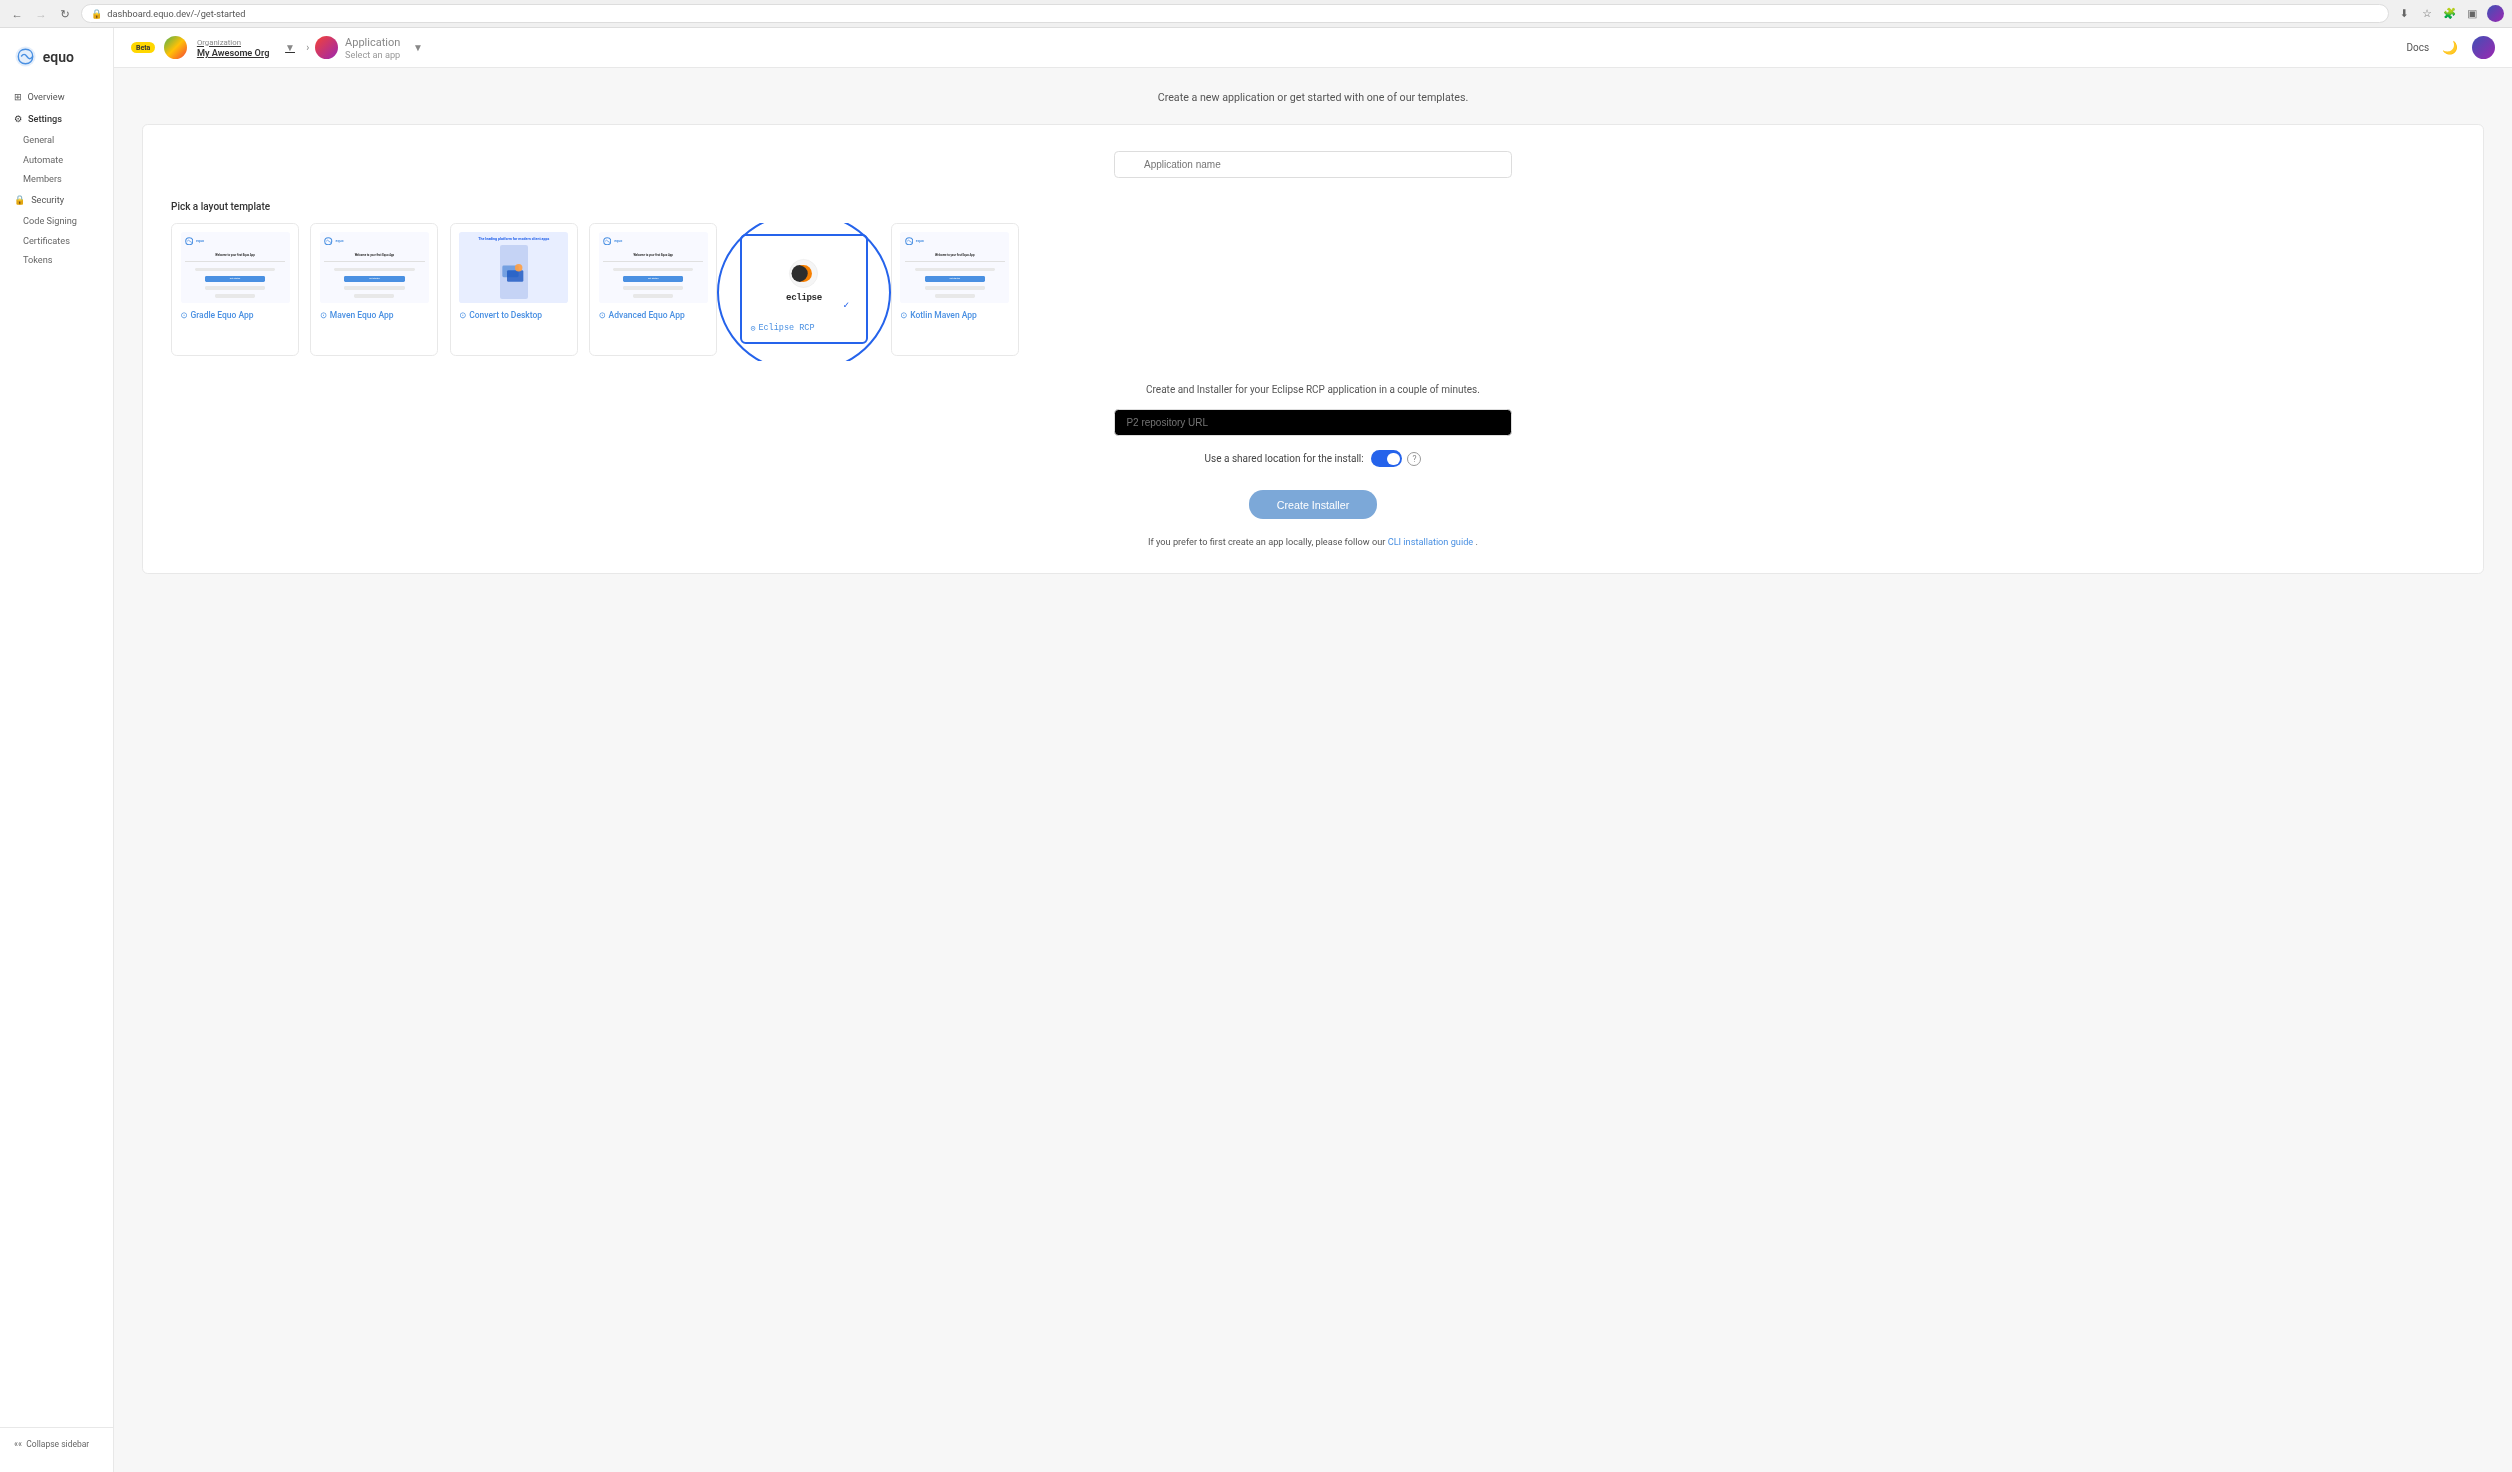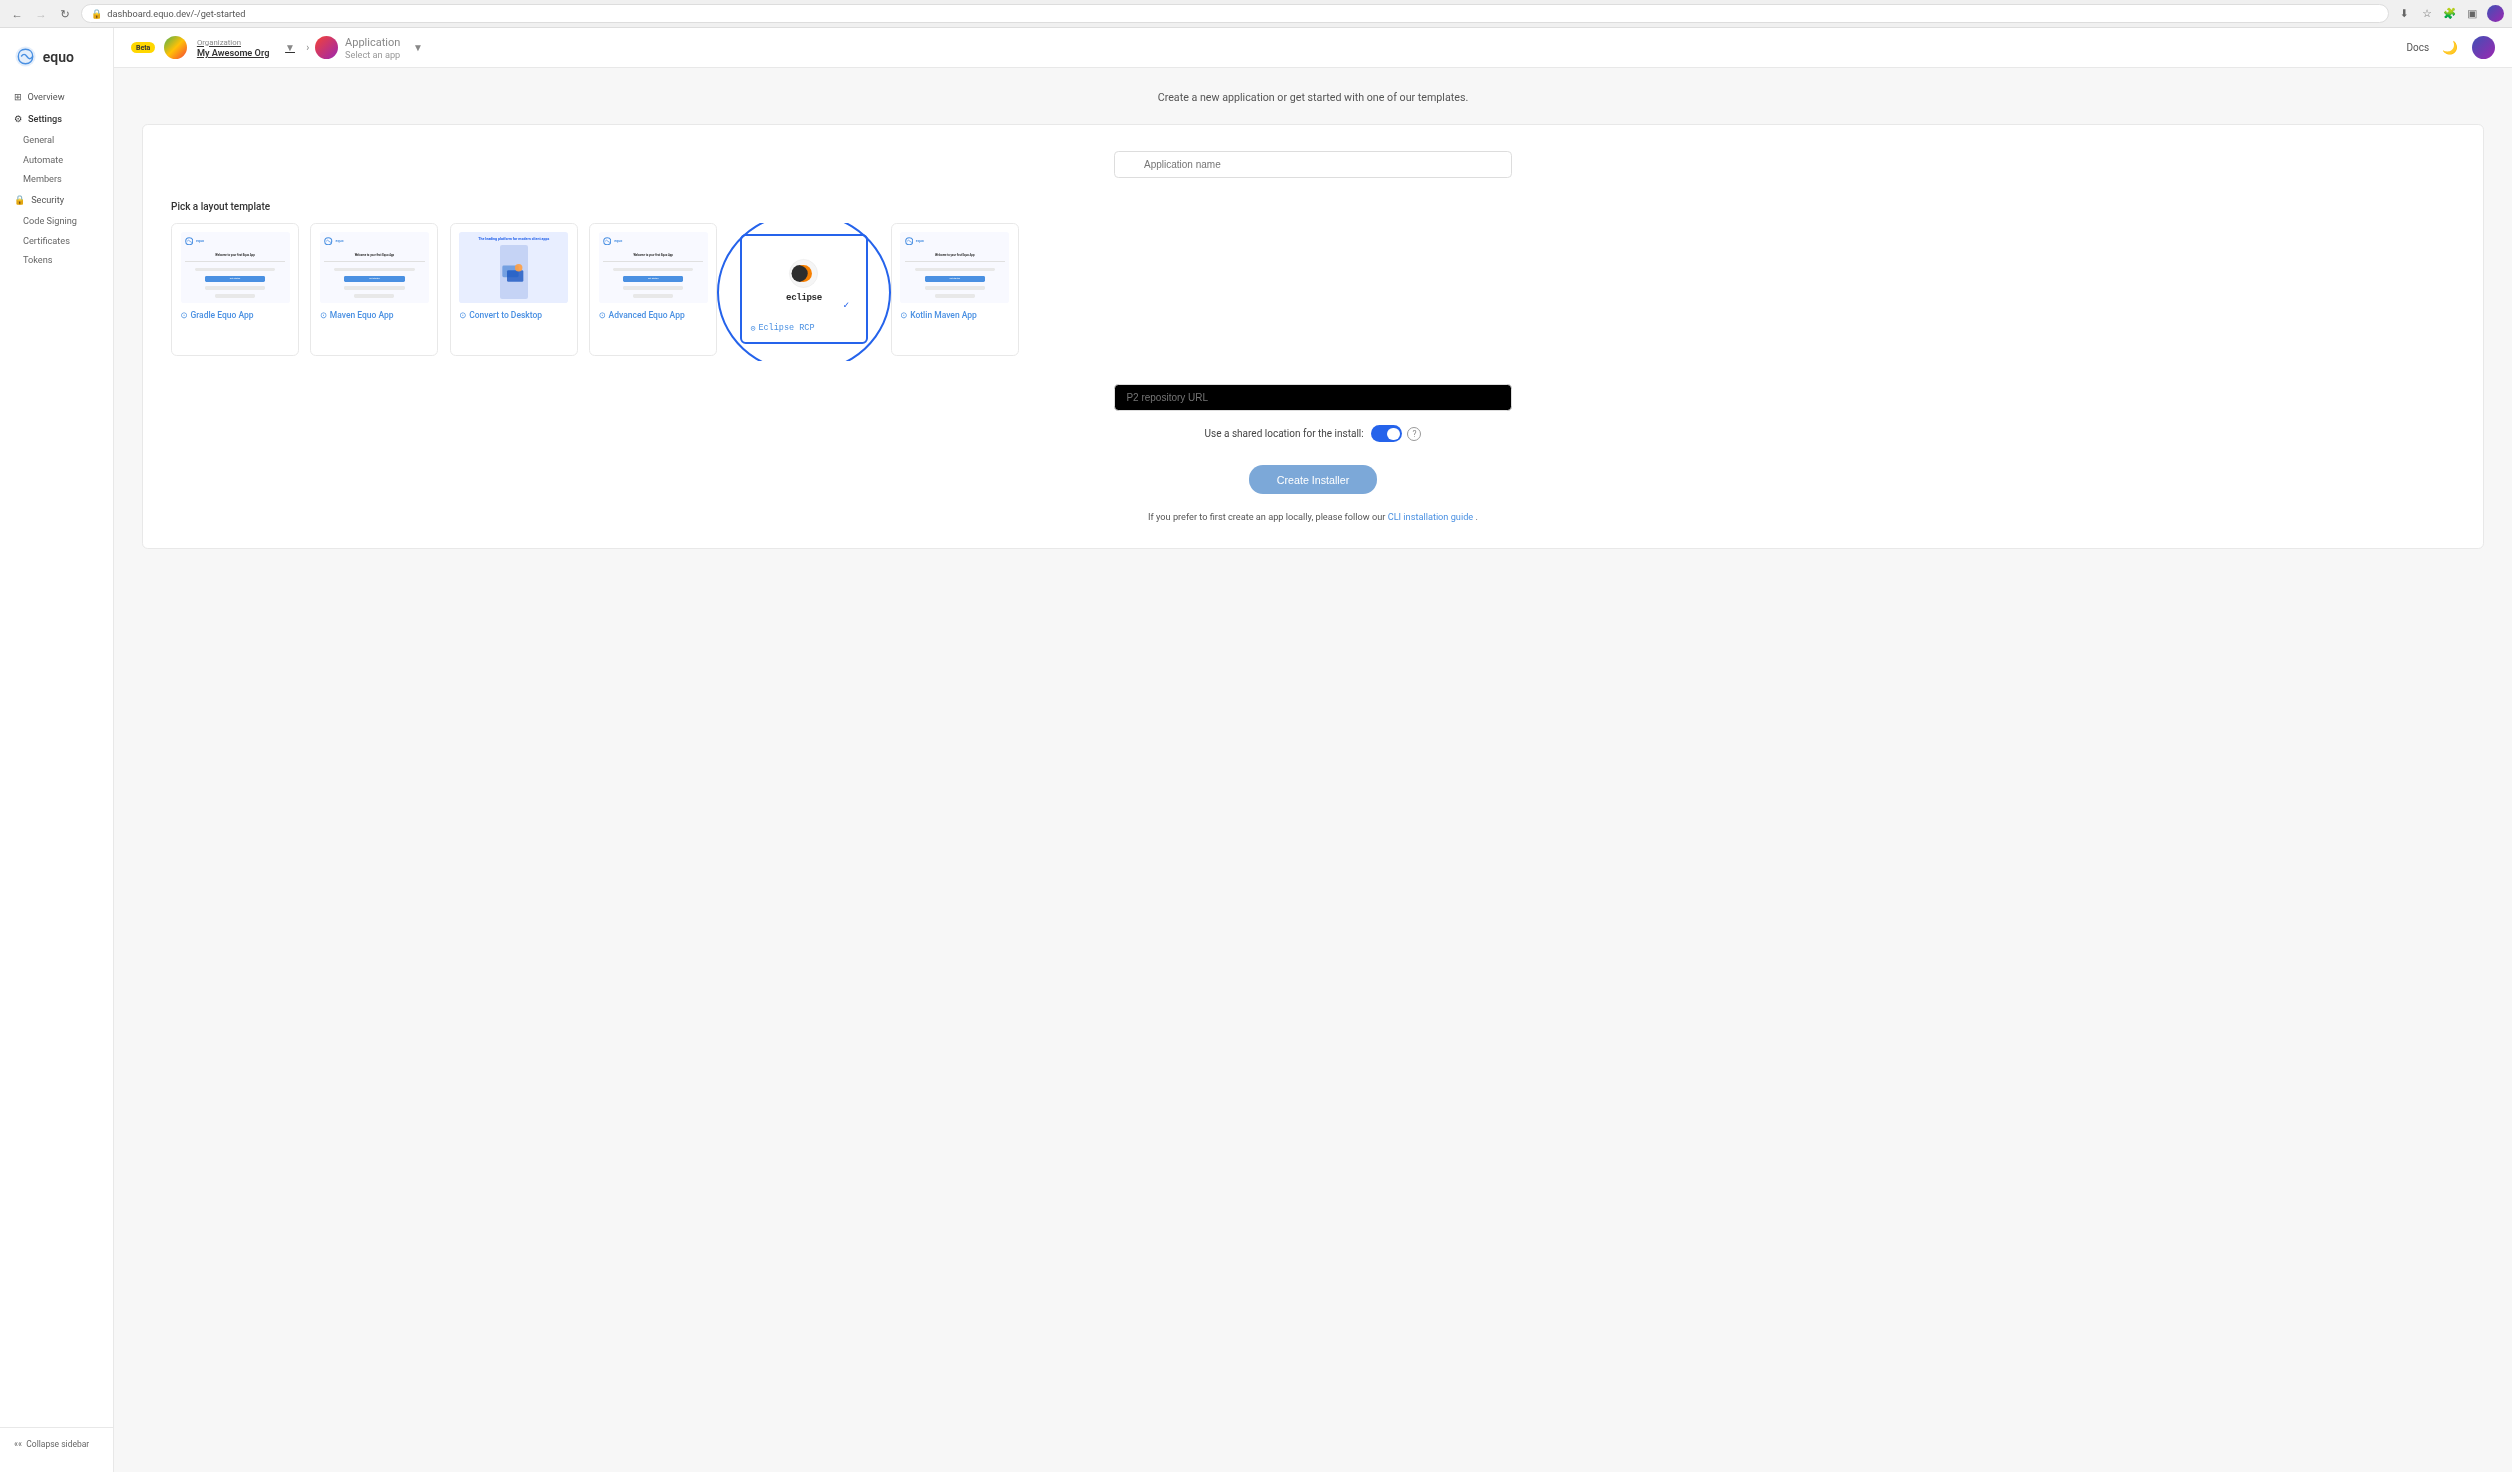--- a/index.html
+++ b/index.html
@@ -642,20 +642,21 @@
                   <span class="template-icon">⊙</span>
                   <span class="template-name">Kotlin Maven App</span>
                 </div>
               </div>
 
             </div>
           </div>
         </div>
 
         <div class="eclipse-section">
+          <p class="eclipse-description">Create and Installer for your Eclipse RCP application in a couple of minutes.</p>
 
           <div class="p2-input-wrapper">
             <input type="text" placeholder="P2 repository URL" style="">
           </div>
 
           <div class="shared-location-row">
             <span class="shared-location-label">Use a shared location for the install:</span>
             <div class="toggle-wrapper">
               <div class="toggle">
                 <div class="toggle-knob"></div>

